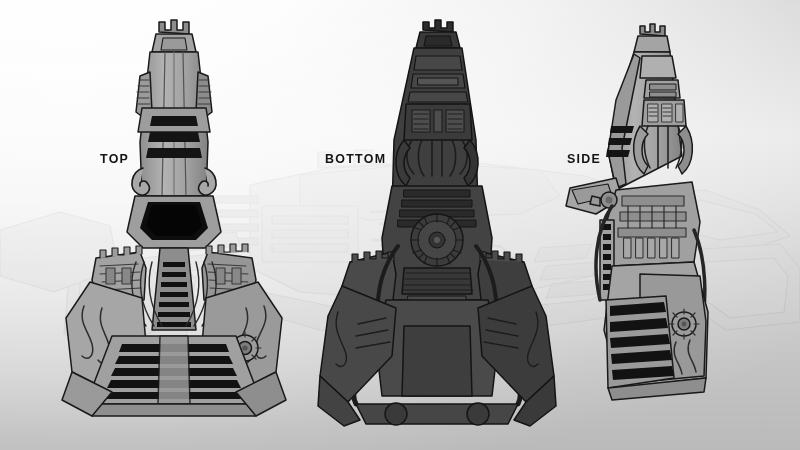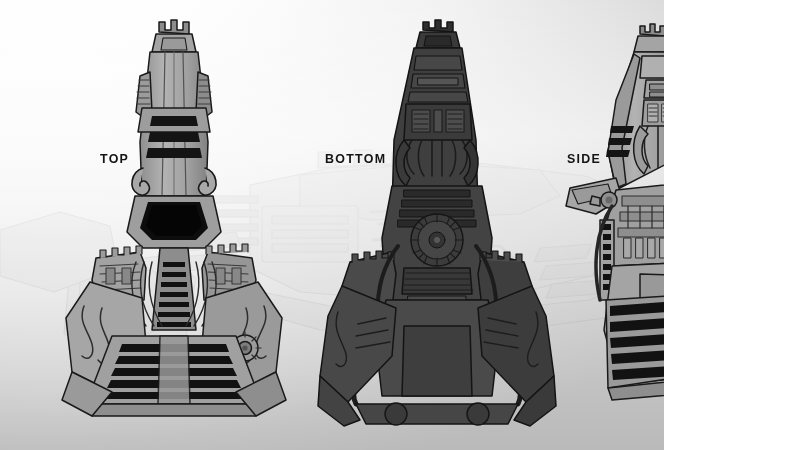--- a/index.html
+++ b/index.html
@@ -2,21 +2,21 @@
 <html><head>
 <meta charset="utf-8">
 <style>
   html,body{margin:0;padding:0;}
   body{
     width:800px;height:450px;overflow:hidden;
     font-family:"Liberation Sans", sans-serif;
     background:#ffffff;
   }
   #sheet{
-    position:relative;width:664px;height:450px;overflow:hidden;
+    position:relative;width:800px;height:450px;overflow:hidden;
     background:
       radial-gradient(ellipse 135% 120% at 8% -10%, #ffffff 0%, #fdfdfd 22%, #f2f2f2 45%, #e2e2e2 63%, #d2d2d2 78%, #c2c2c2 90%, #bababa 100%);
   }
   #bgArt{position:absolute;left:0;top:0;width:800px;height:450px;}
   #views{position:absolute;left:0;top:0;width:800px;height:450px;}
 
   .vlabel{
     position:absolute;
     font-family:"Liberation Sans", sans-serif;
     font-weight:bold;

